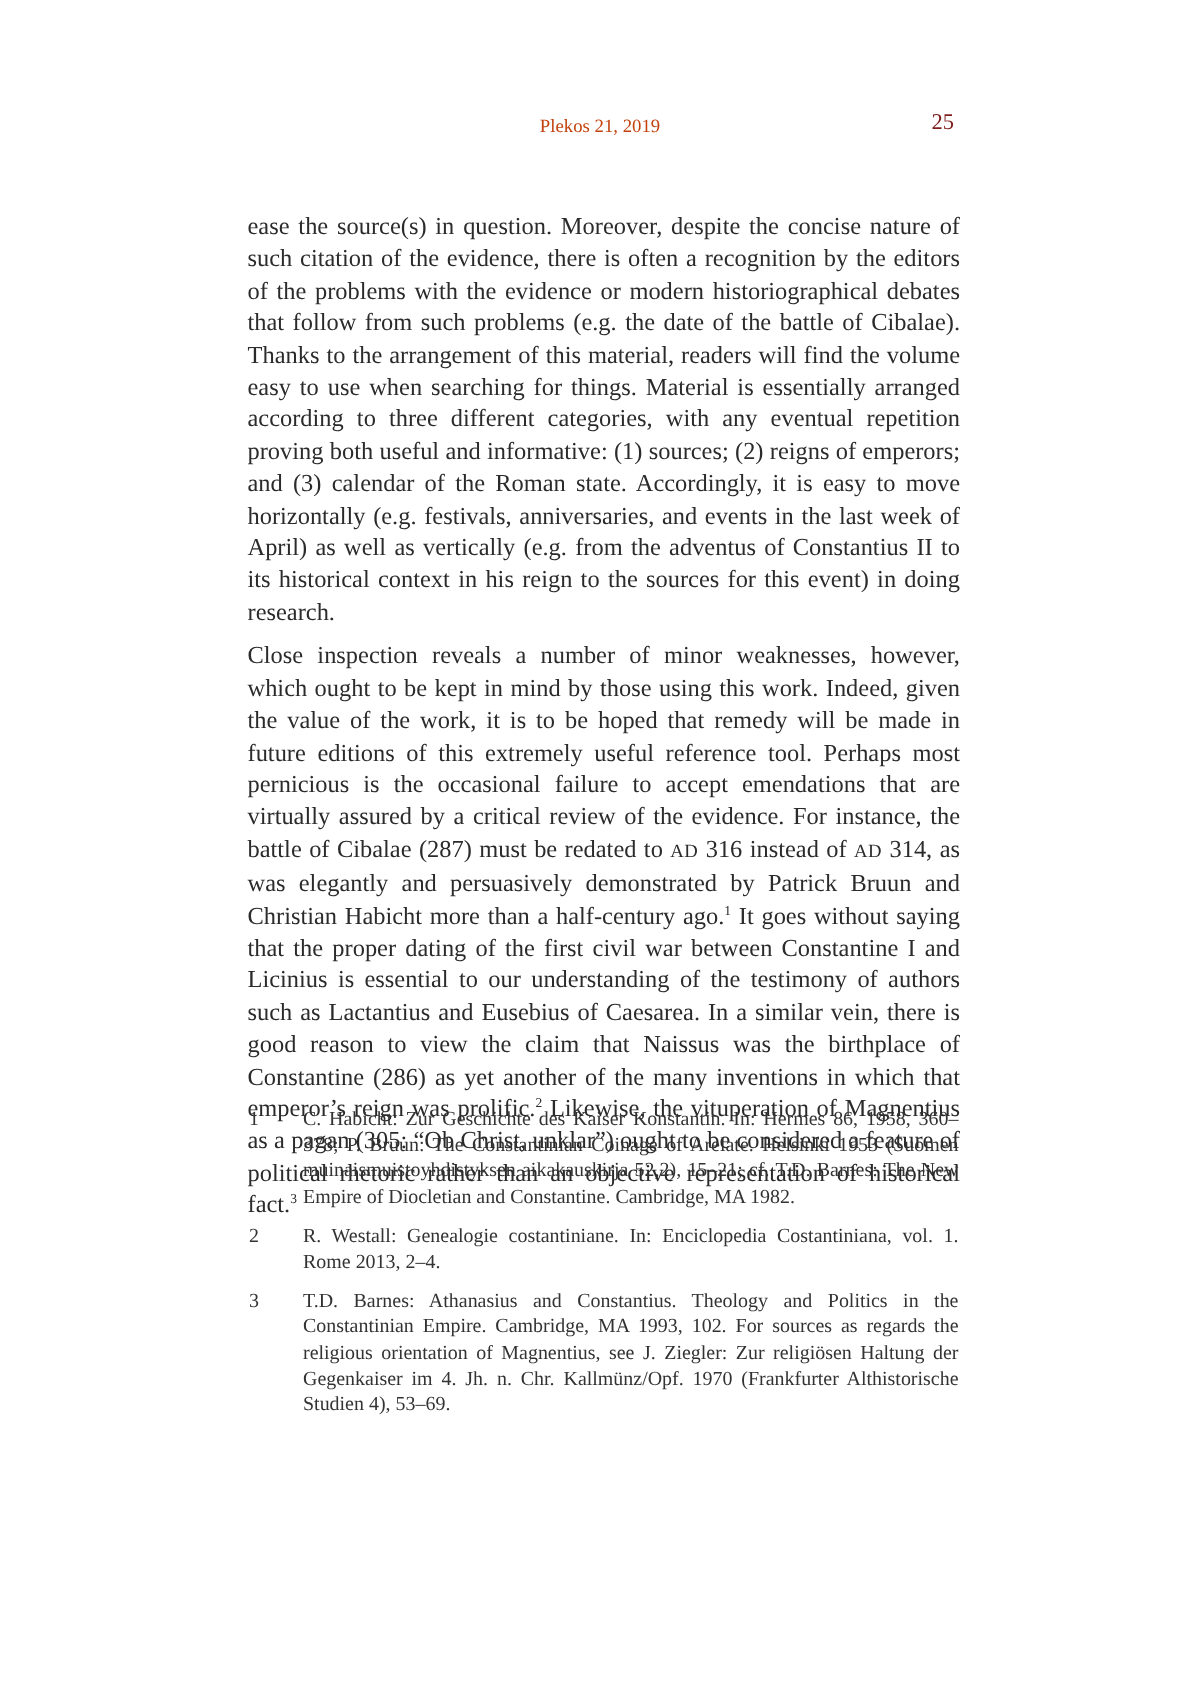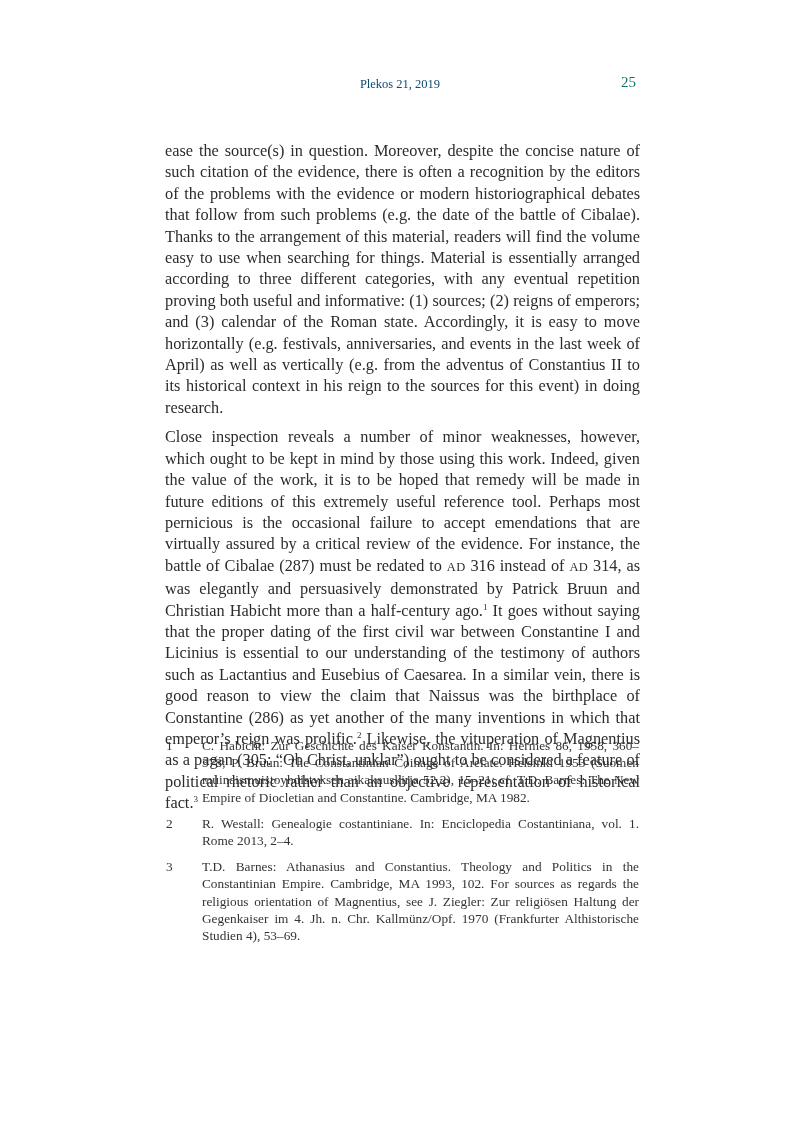--- a/index.html
+++ b/index.html
@@ -1,21 +1,21 @@
 <!DOCTYPE html>
 <html><head>
 <meta charset="utf-8">
 <style>
   html, body { margin: 0; padding: 0; background: #ffffff; }
   body { width: 800px; height: 1131px; position: relative; overflow: hidden;
          font-family: "Liberation Serif", "DejaVu Serif", serif; color: #2b2b2b; }
   .running-head { position: absolute; top: 74px; left: 0; width: 800px; height: 20px; }
   .running-title { position: absolute; left: 0; width: 800px; text-align: center;
-                   font-size: 12.5px; color: #0c4a6e; top: 3px; }
-  .page-number { position: absolute; right: 164px; top: 0; font-size: 15px; color: #0f766e; }
+                   font-size: 12.5px; color: #c2410c; top: 3px; }
+  .page-number { position: absolute; right: 164px; top: 0; font-size: 15px; color: #7f1d1d; }
   .body { position: absolute; left: 165px; top: 140px; width: 475px; }
   .para { font-size: 16.3px; line-height: 21.4px; text-align: justify; margin: 0 0 8px 0;
           hyphens: manual; }
   .sc { font-size: 12.5px; letter-spacing: 0.3px; margin-top: 36px; }
   sup { font-size: 9px; line-height: 0; vertical-align: 6px; }
   .footnotes { position: absolute; left: 164px; top: 737px; width: 475px; }
   .fn { display: flex; font-size: 13.3px; line-height: 17.2px; margin-bottom: 9px; color: #333; }
   .fn-num { width: 36px; flex: none; padding-left: 2px; }
   .fn-text { flex: 1; text-align: justify; }
 </style>

